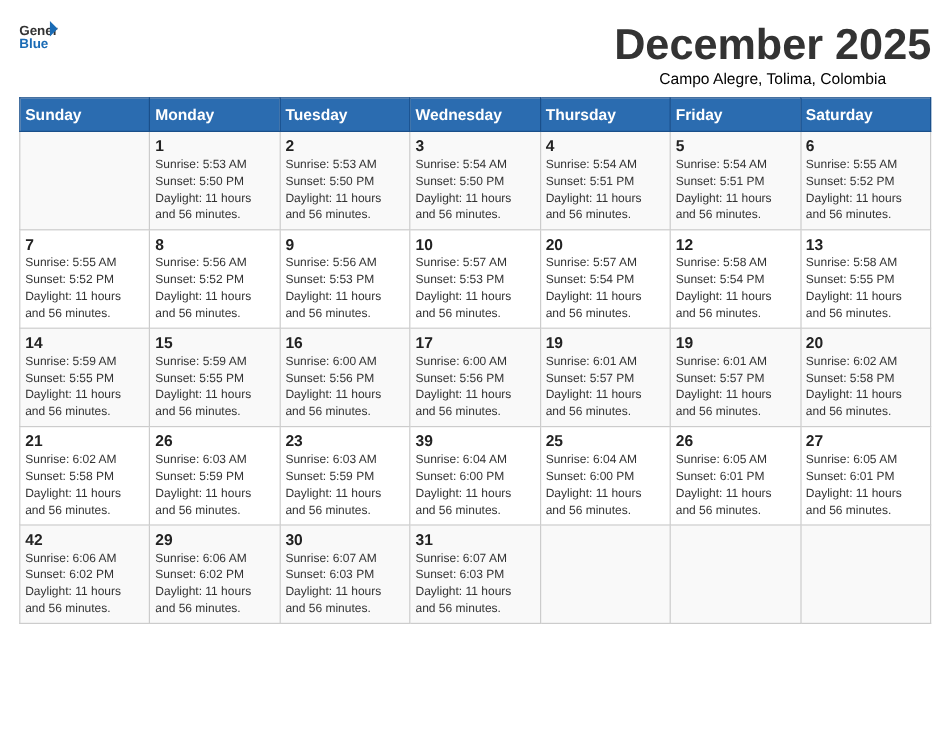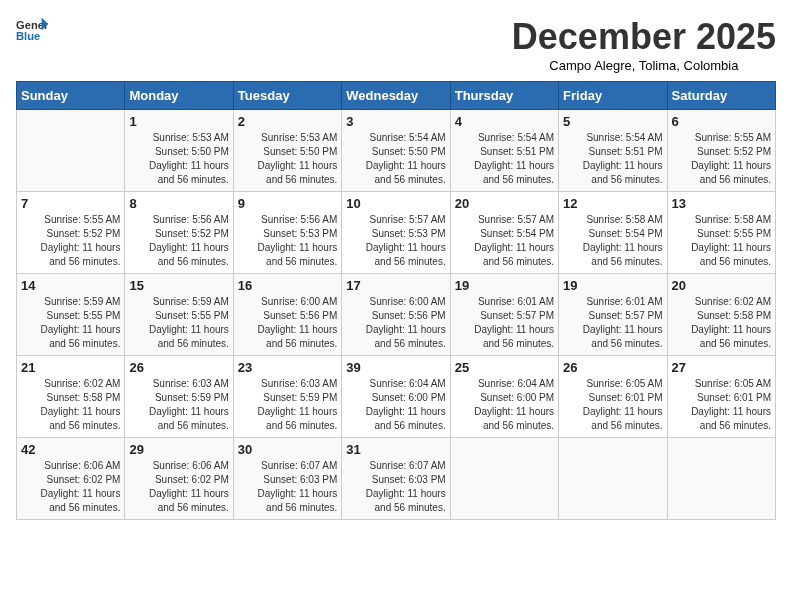--- a/index.html
+++ b/index.html
@@ -62,21 +62,20 @@
       font-size: 13px;
       font-weight: bold;
       color: #222;
       display: block;
       margin-bottom: 2px;
     }
     .day-info {
       font-size: 10px;
       color: #333;
       line-height: 1.4;
-      text-align: right;
     }
     tbody tr:nth-child(odd) td {
       background: #f9f9f9;
     }
     tbody tr:nth-child(even) td {
       background: #ffffff;
     }
     td.empty {
       background: #f5f5f5;
     }

